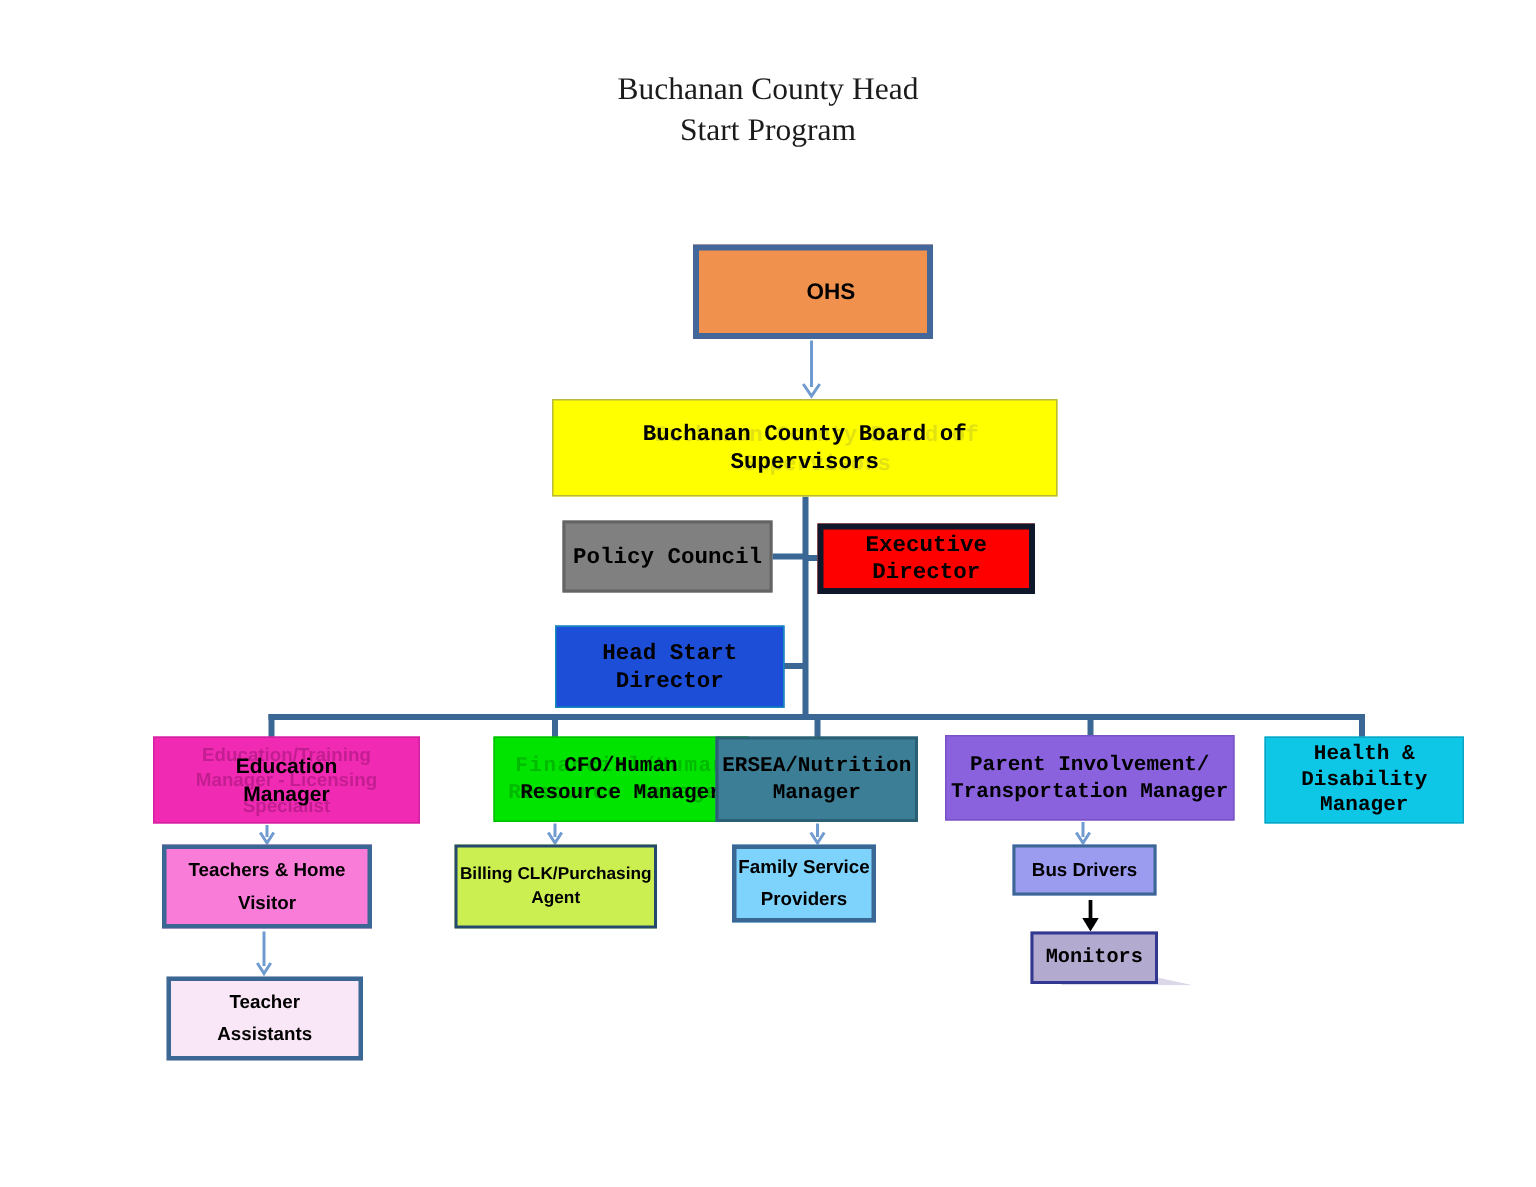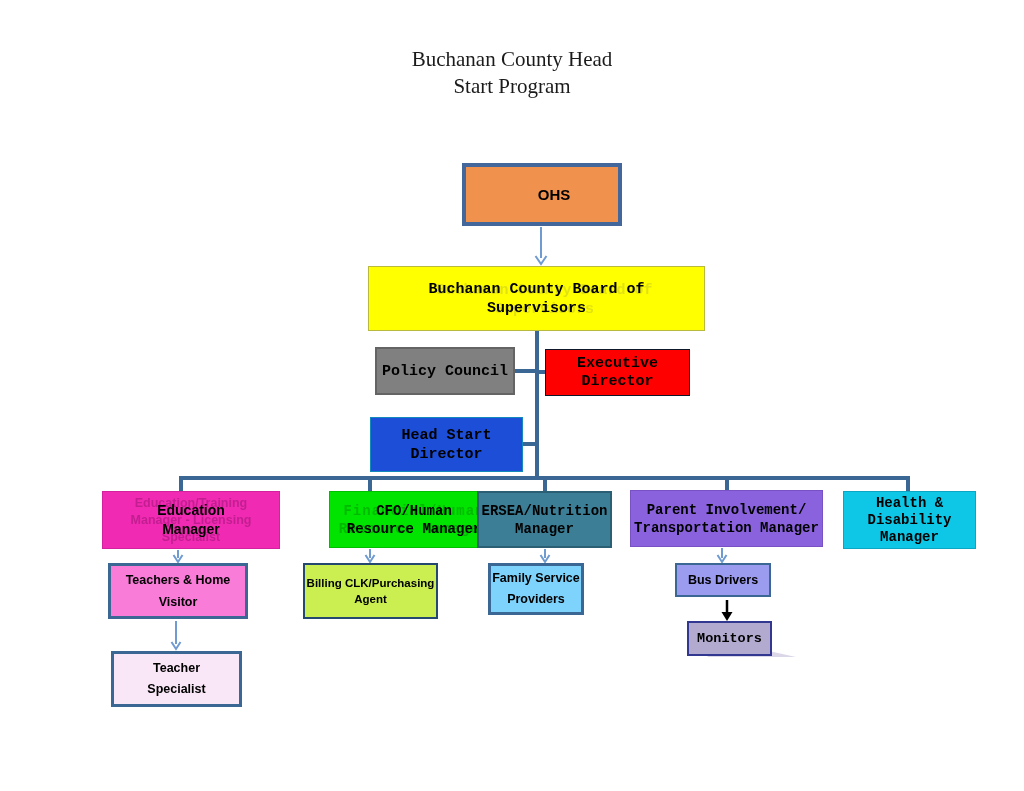--- a/index.html
+++ b/index.html
@@ -52,21 +52,21 @@
     font-weight: bold;
     pointer-events: none;
   }
   .f-serif { font-family: Liberation Mono, monospace; }
   .f-sans  { font-family: "Liberation Sans", sans-serif; }
 
   .node-ohs       { left:462px; top:163px; width:160px; height:63px; background:#F0924E; border:4px solid #44679B; font-size:15px;padding-left:24px; }
   .node-board     { left:368px; top:266px; width:337px; height:65px; background:#FFFF00; border:1px solid #b9b93e; font-size:15px; line-height:19px; }
   .node-board .label { text-shadow: 8px 1px 0 rgba(190,190,40,0.45); }
   .node-policy    { left:375px; top:347px; width:140px; height:48px; background:#808080; border:2px solid #646464; font-size:15px; }
-  .node-executive { left:545px; top:349px; width:145px; height:47px; background:#FF0000; border:1px solid #0f172a; font-size:15px; line-height:18px; }
+  .node-executive { left:545px; top:349px; width:145px; height:47px; background:#FF0000; border:4px solid #0f172a; font-size:15px; line-height:18px; }
   .node-director  { left:370px; top:417px; width:153px; height:55px; background:#1d4ed8; border:1px solid #1489bb; font-size:15px; line-height:19px; }
 
   .node-education { left:102px; top:491px; width:178px; height:58px; background:#F02AB2; border:1px solid #d321a0; font-size:14px; line-height:19px; font-family:"Liberation Sans",sans-serif; }
   .node-education .ghost { font-size:12.5px; line-height:17px; color:rgba(90,0,70,0.30); font-family:"Liberation Sans",sans-serif; }
   .node-cfo       { left:285px; top:491px; width:170px; height:57px; background:#00E400; border:1px solid #00be00; font-size:14px; line-height:18px;margin-left:44px; }
   .node-cfo .ghost { font-size:14px; line-height:18px; color:rgba(0,80,0,0.28); letter-spacing:1px; }
   .node-ersea     { left:477px; top:491px; width:135px; height:57px; background:#3B7E96; border:2px solid #2b5f73; font-size:14px; line-height:18px; }
   .node-parent    { left:630px; top:490px; width:193px; height:57px; background:#8B62DE; border:1px solid #7851c4; font-size:14px; line-height:18px; }
   .node-health    { left:843px; top:491px; width:133px; height:58px; background:#0EC6E6; border:1px solid #0aa6c4; font-size:14px; line-height:17px; }
 
@@ -197,21 +197,21 @@
     <span class="label">Family Service
 Providers</span>
   </div>
 
   <div class="node node-bus f-sans">
     <span class="label">Bus Drivers</span>
   </div>
 
   <div class="node node-assistants f-sans">
     <span class="label">Teacher
-Specialist</span>
+Assistants</span>
   </div>
 
   <div class="monitors-shadow"></div>
   <div class="node node-monitors f-serif">
     <span class="label">Monitors</span>
   </div>
 
 </div>
 
 </body></html>

